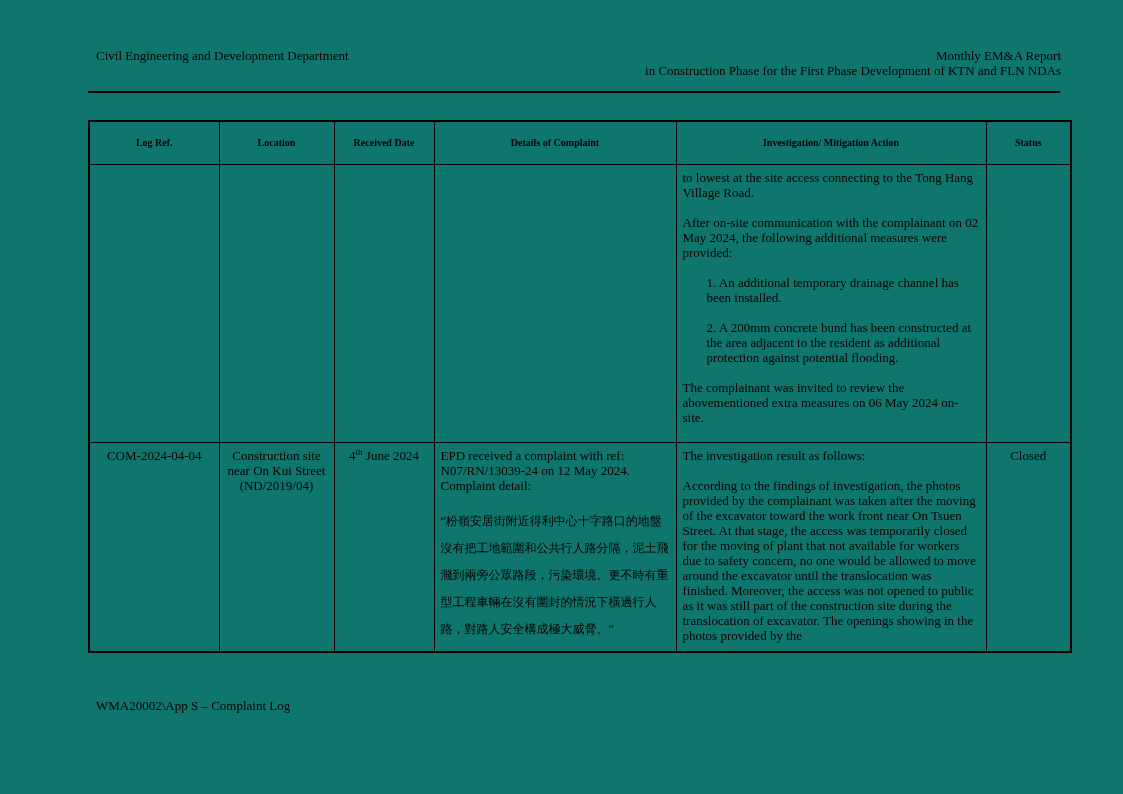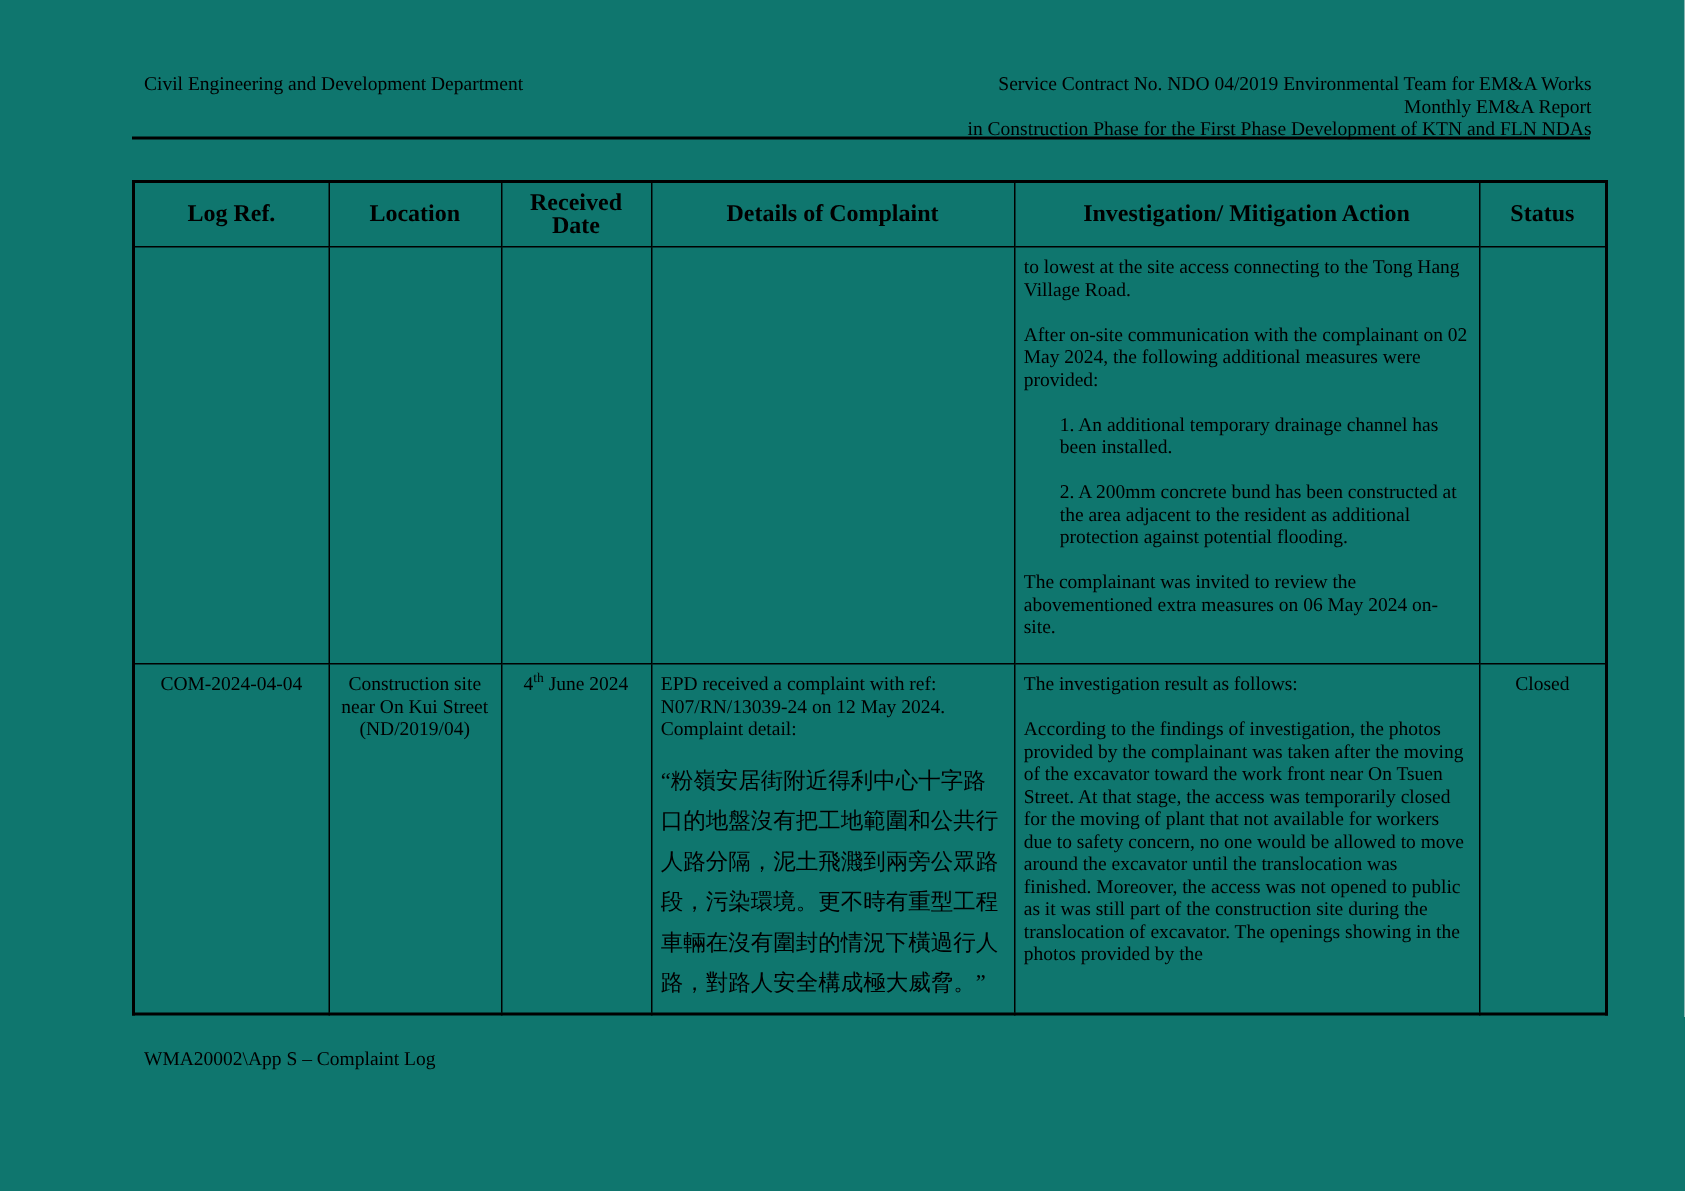--- a/index.html
+++ b/index.html
@@ -45,21 +45,21 @@
     line-height: 15px;
   }
   table.log th, table.log td {
     border: 1px solid #000;
     vertical-align: top;
     padding: 5px 6px;
     overflow: hidden;
   }
   table.log th {
     font-weight: bold;
-    font-size: 16px;
+    font-size: 10px;
     text-align: center;
     vertical-align: middle;
     height: 43px;
     padding: 2px 4px;
   }
   tr.r1 { height: 278px; }
   tr.r2 { height: 210px; }
   .c-center { text-align: center; }
   td p { margin: 0 0 15px 0; }
   td p:last-child { margin-bottom: 0; }
@@ -68,21 +68,21 @@
     display: inline-block;
     width: 98px;
     text-align: center;
   }
   sup.ord {
     font-size: 9px;
     vertical-align: super;
     line-height: 0;
   }
   p.zh {
-    font-size: 15px;
+    font-size: 12px;
     line-height: 27px;
     text-align: left;
     letter-spacing: 0px;
   }
   
   .footer-left {
     position: absolute;
     left: 96px; top: 698px;
     font-size: 13px;
     white-space: nowrap;
@@ -96,21 +96,20 @@
   }
 </style>
 </head>
 <body>
 
 <div class="page">
 
   <div class="hdr-left">Civil Engineering and Development Department</div>
 
   <div class="hdr-right">
-    <div>Service Contract No. NDO 04/2019 Environmental Team for EM&amp;A Works</div>
     <div>Monthly EM&amp;A Report</div>
     <div>in Construction Phase for the First Phase Development of KTN and FLN NDAs</div>
   </div>
 
   <div class="hdr-rule"></div>
 
   <table class="log">
     <colgroup>
       <col style="width:130px">
       <col style="width:115px">

